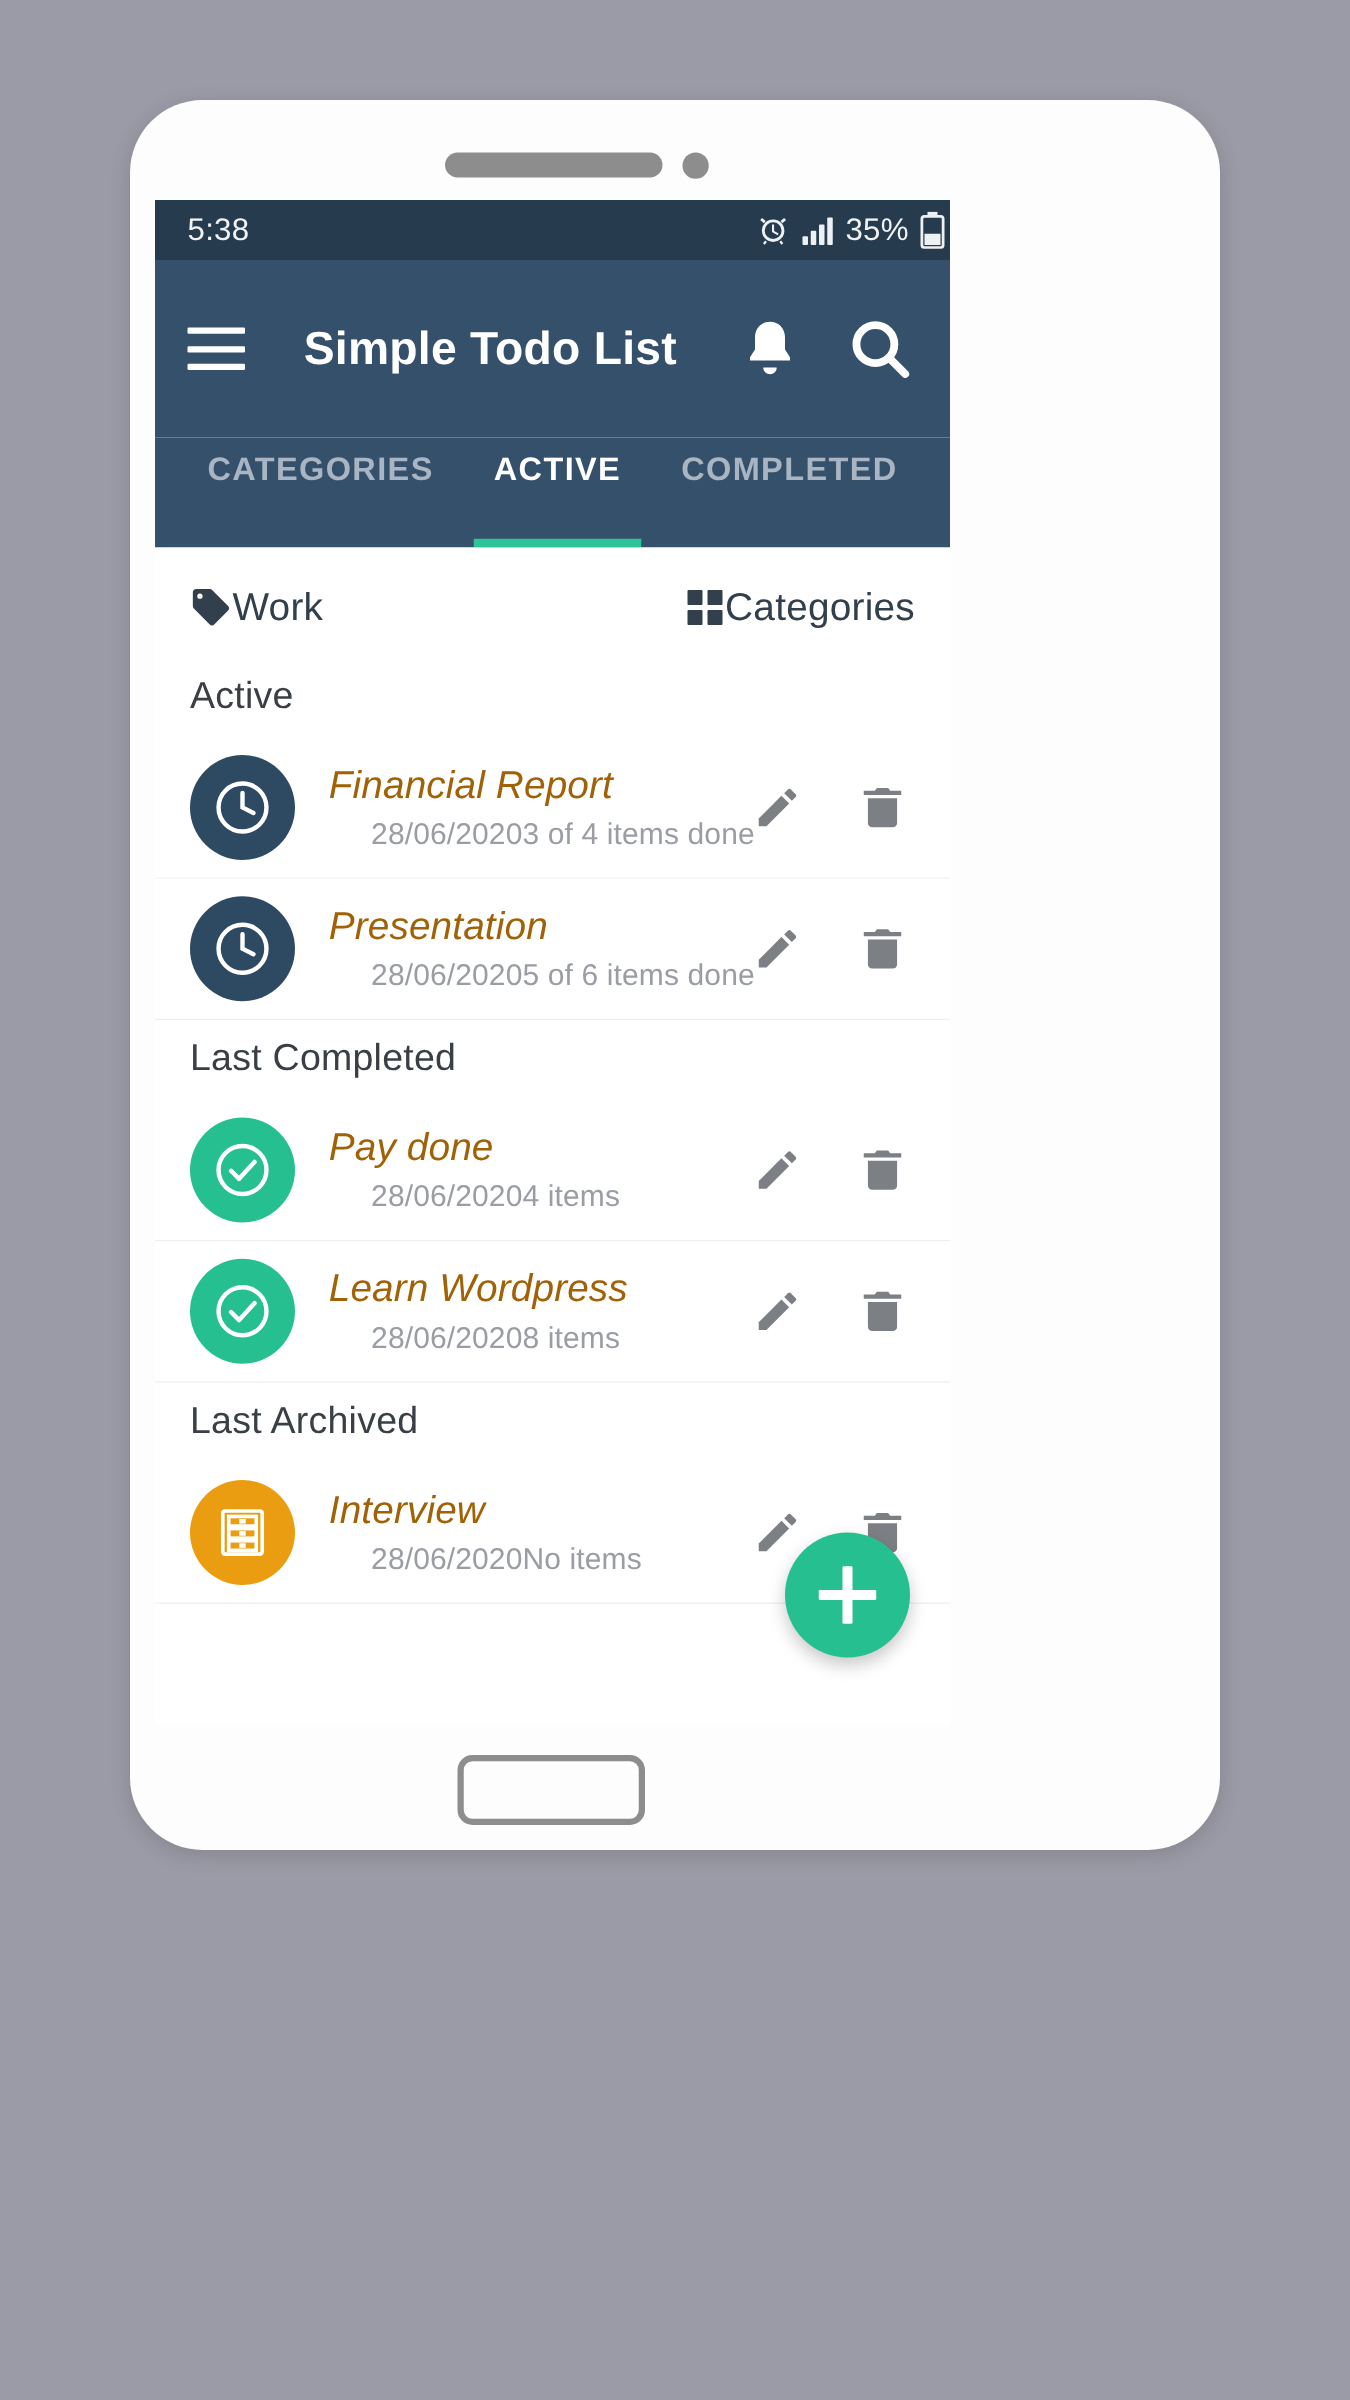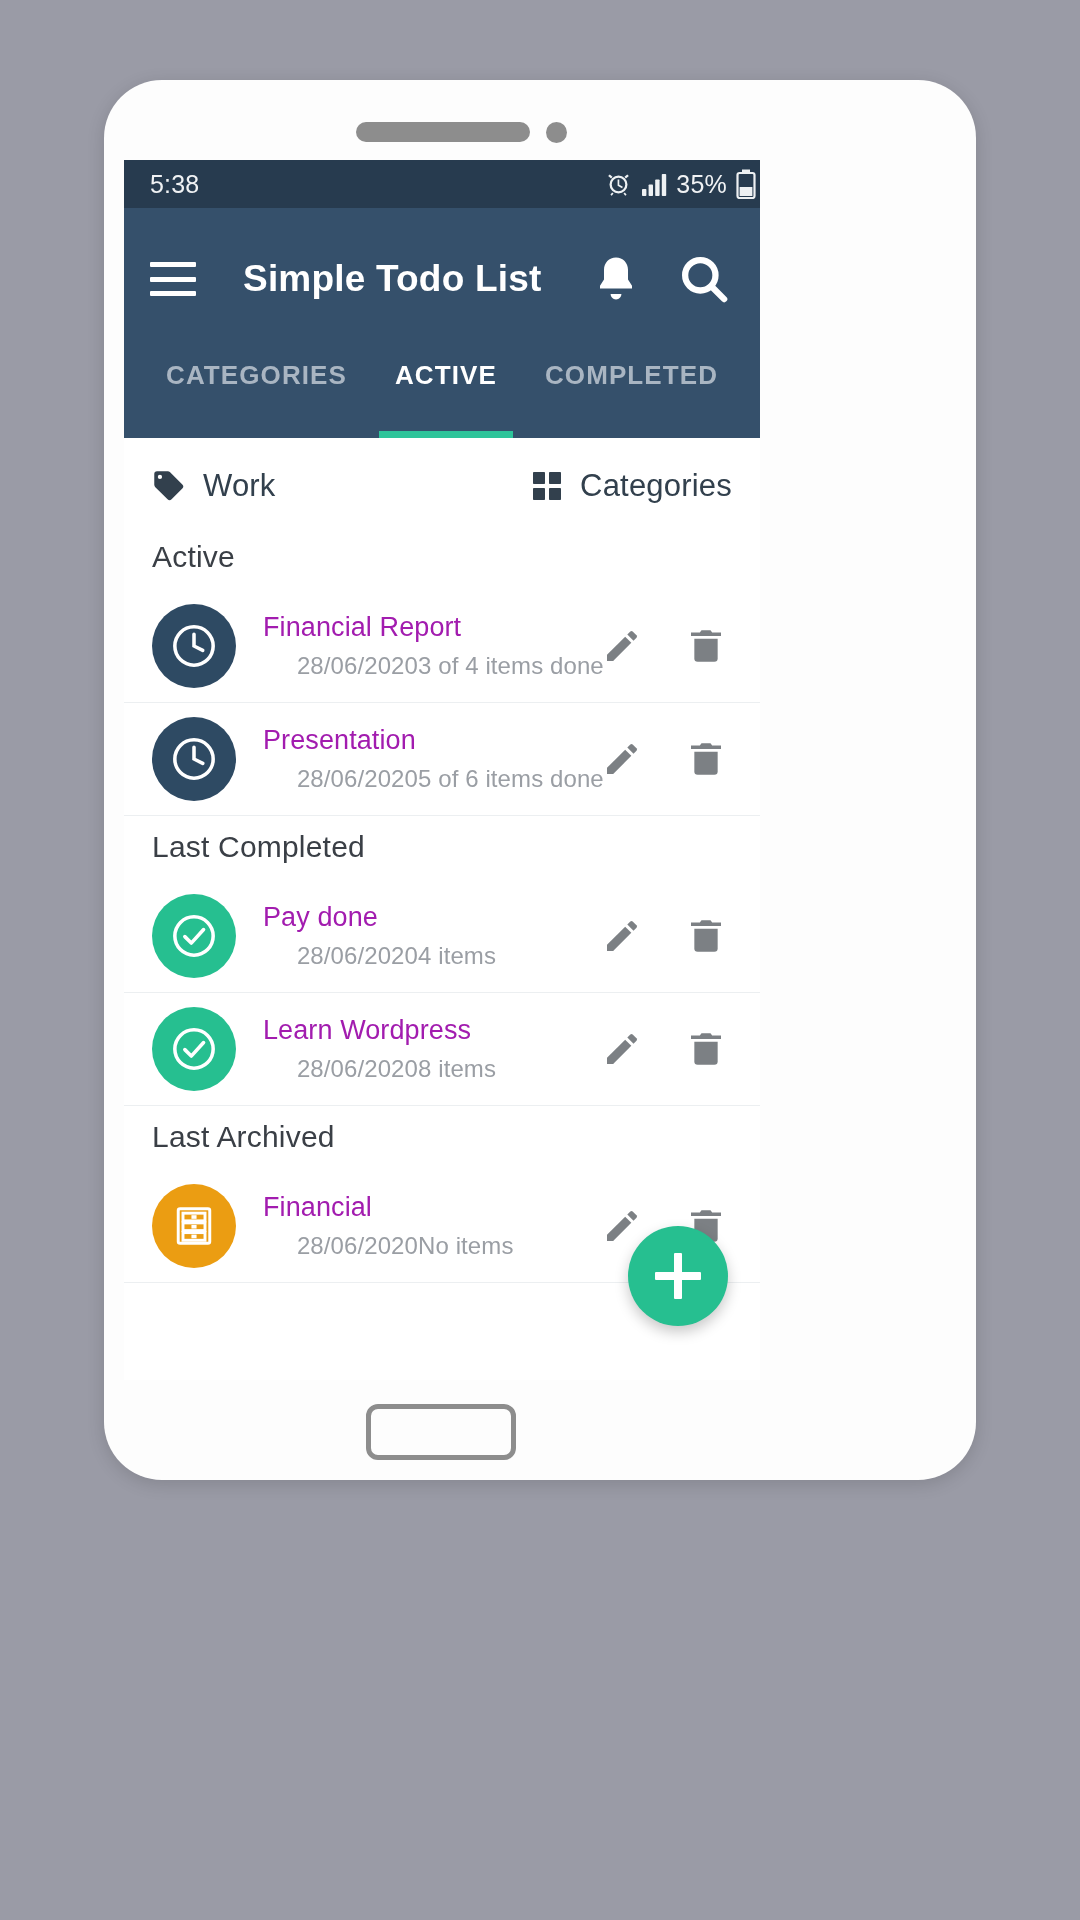--- a/index.html
+++ b/index.html
@@ -188,21 +188,20 @@
   .catbar {
     display: flex;
     align-items: center;
     justify-content: space-between;
     padding: 30px 28px 22px 28px;
     box-sizing: border-box;
   }
   .catbar-left, .catbar-right {
     display: flex;
     align-items: center;
-    gap: 17px;
     cursor: pointer;
   }
   .catbar-text {
     color: #32404d;
     font-size: 31px;
     letter-spacing: 0.2px;
   }
 
   
   .section-header {
@@ -238,25 +237,26 @@
 
   .row-main {
     flex: 1;
     margin-left: 27px;
     display: flex;
     flex-direction: column;
     justify-content: center;
     min-width: 0;
   }
   .row-title {
-    color: #a21caf;
-    font-size: 27px;
+    color: #a16207;
+    font-size: 31px;
     line-height: 1.15;
     letter-spacing: 0.1px;
     white-space: nowrap;
+    font-style: italic;
   }
   .row-sub {
     margin-top: 9px;
     display: flex;
     align-items: baseline;
     color: #9a9ea4;
     font-size: 24px;
     letter-spacing: 0.1px;
     white-space: nowrap;
     text-align: right;
@@ -530,21 +530,21 @@
             <rect x="3.4" y="2.6" width="17.2" height="18.8" rx="1"></rect>
             <rect x="6" y="5" width="12" height="4.2"></rect>
             <rect x="6" y="10.3" width="12" height="4.2"></rect>
             <rect x="6" y="15.6" width="12" height="4.2"></rect>
             <line x1="10.6" y1="7.1" x2="13.4" y2="7.1" stroke-width="2"></line>
             <line x1="10.6" y1="12.4" x2="13.4" y2="12.4" stroke-width="2"></line>
             <line x1="10.6" y1="17.7" x2="13.4" y2="17.7" stroke-width="2"></line>
           </svg>
         </div>
         <div class="row-main">
-          <div class="row-title">Financial</div>
+          <div class="row-title">Interview</div>
           <div class="row-sub">
             <span class="row-date">28/06/2020</span>
             <span class="row-count">No items</span>
           </div>
         </div>
         <div class="row-actions">
           <span class="act-btn">
             <svg class="svg-ic" width="40" height="40" viewBox="0 0 24 24" fill="#7c8084">
               <path d="M3 17.3V21h3.7L17.6 10.1l-3.7-3.7z"></path>
               <path d="M20.7 7a1 1 0 0 0 0-1.4l-2.3-2.3a1 1 0 0 0-1.4 0l-1.8 1.8 3.7 3.7z"></path>

